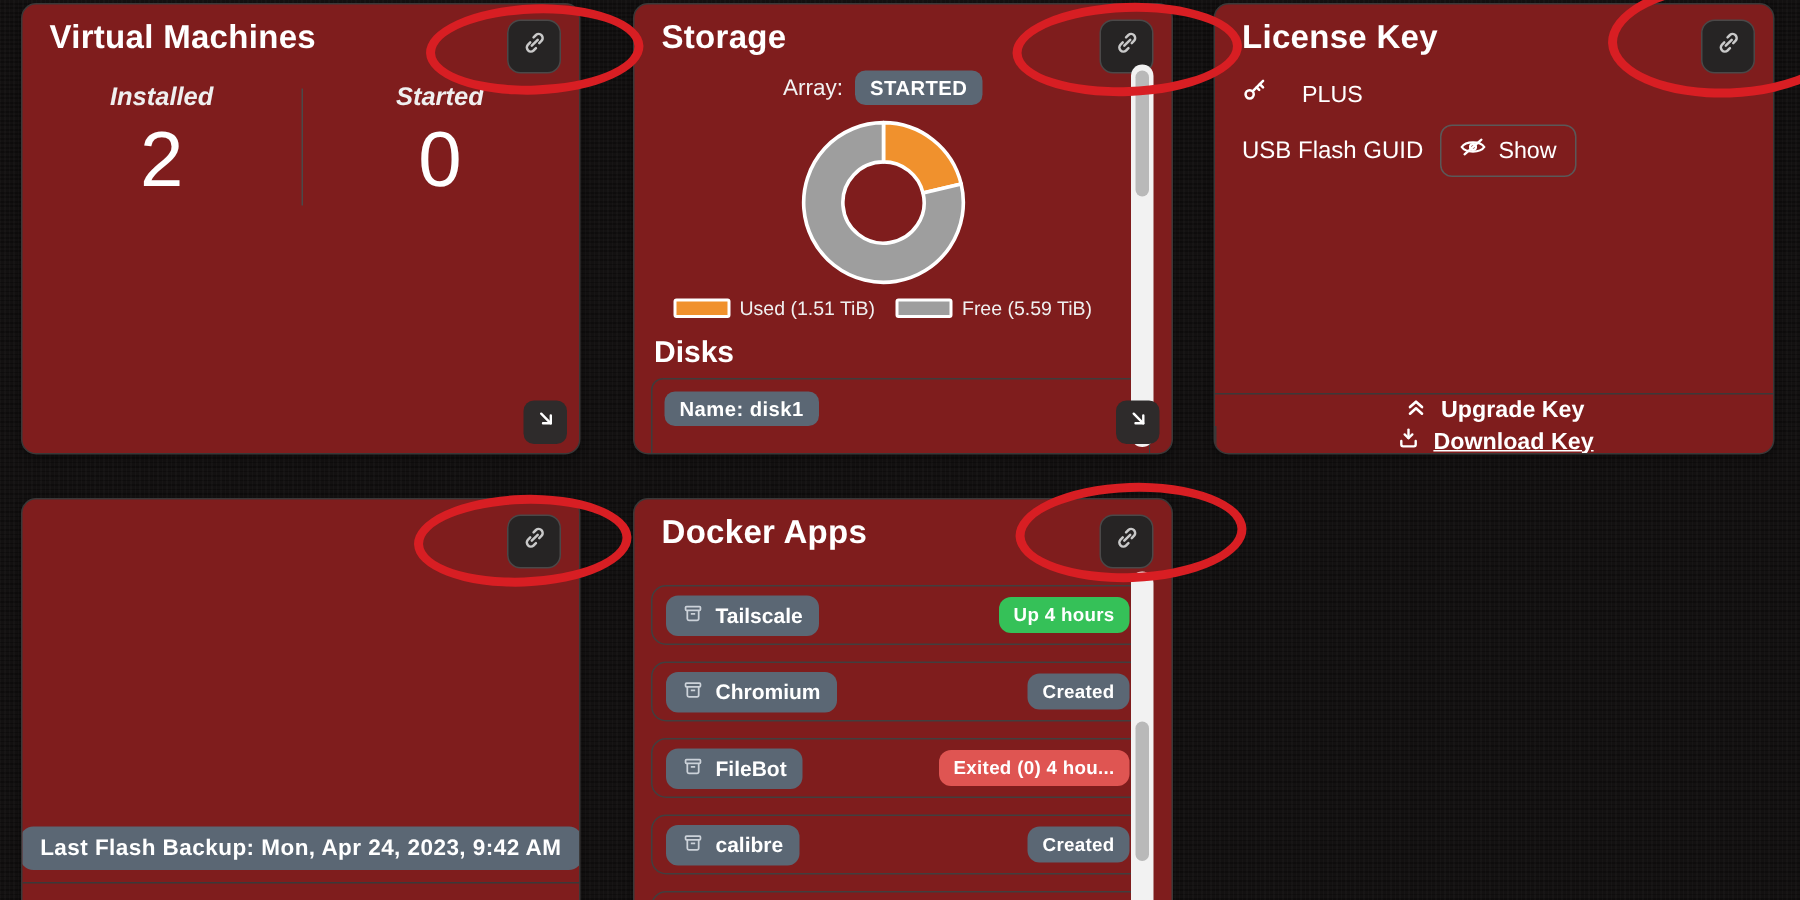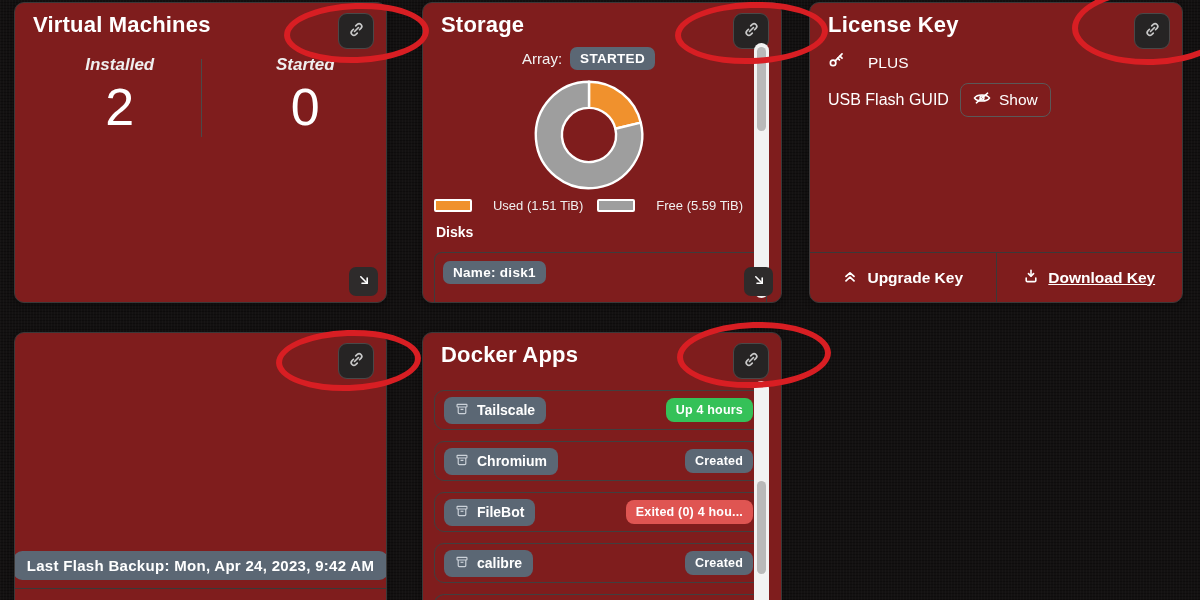--- a/index.html
+++ b/index.html
@@ -44,42 +44,42 @@
   .expand-btn {
     position:absolute; right:8px; bottom:6px;
     width:29px; height:29px; border-radius:7px;
     background:#2e2b2b;
     display:flex; align-items:center; justify-content:center;
     cursor:pointer; z-index:5;
   }
   .expand-btn svg { width:16px; height:16px; }
 
   
-  .vm-cols { position:absolute; left:12px; top:52px; width:100%; display:flex; }
+  .vm-cols { position:absolute; left:0; top:52px; width:100%; display:flex; }
   .vm-col { flex:1; text-align:center; }
   .vm-label { font-style:italic; font-weight:600; font-size:17px; color:#efefef; }
   .vm-value { margin-top:6px; font-size:52px; font-weight:500; line-height:1; color:#fff; }
   .vm-divider { position:absolute; left:50%; top:56px; width:1.5px; height:78px; background:#4b4949; }
 
   
   .array-row { position:absolute; top:44px; left:0; width:331px;
     display:flex; align-items:center; justify-content:center; gap:8px; }
   .array-label { font-size:15px; color:#f2f2f2; }
   .badge-slate {
     background:#5b6774; color:#fff; font-weight:700;
     border-radius:7px; padding:4px 10px; font-size:13.5px; letter-spacing:.3px;
   }
   .donut-wrap { position:absolute; top:72px; left:0; width:331px; display:flex; justify-content:center; }
   .donut-wrap svg { width:120px; height:120px; }
   .legend-row { position:absolute; top:195px; left:0; width:331px;
     display:flex; justify-content:center; align-items:center; gap:14px; }
-  .legend-item { display:flex; align-items:center; gap:21px; }
+  .legend-item { display:flex; align-items:center; gap:6px; }
   .legend-swatch { width:38px; height:13px; border:2px solid #fff; border-radius:2px; }
   .legend-label { font-size:13px; color:#f0f0f0; }
-  .disks-heading { position:absolute; left:13px; top:221px; font-size:14px; font-weight:700; }
+  .disks-heading { position:absolute; left:13px; top:221px; font-size:20px; font-weight:700; }
   .disk-panel {
     position:absolute; left:11px; right:14px; top:249px; height:60px;
     border:1px solid #3e3c3c; border-radius:8px 8px 0 0; border-bottom:none;
   }
   .disk-badge { display:inline-block; margin:8px 0 0 8px; }
 
   .v-scrollbar {
     position:absolute; width:15px; background:#f2f2f2; border-radius:8px; z-index:4;
   }
   .v-scroll-thumb {
@@ -96,22 +96,22 @@
   .tier-text { font-size:15.5px; color:#fff; }
   .guid-row { position:absolute; left:18px; top:80px; display:flex; align-items:center; gap:11px; }
   .guid-label { font-size:16px; color:#fff; }
   .show-btn {
     display:flex; align-items:center; gap:8px;
     border:1.5px solid #5a5858; border-radius:8px; padding:5px 12px;
     background:transparent; color:#fff; font-size:15.5px; cursor:pointer;
   }
   .show-btn svg { width:18px; height:18px; }
   .card-footer {
-    position:absolute; left:0; right:0; bottom:0; height:50px;
-    border-top:1px solid #3b3939; display:flex;
+    position:absolute; left:0; right:0; bottom:0; height:40px;
+    border-top:1px solid #3b3939; display:flex;flex-direction:column;
   }
   .footer-btn {
     flex:1; display:flex; align-items:center; justify-content:center; gap:9px;
     font-size:15.5px; font-weight:600; color:#fff; cursor:pointer;
   }
   .footer-btn + .footer-btn { border-left:1px solid #3b3939;text-decoration:underline; }
   .footer-btn svg { width:16px; height:16px; }
 
   
   .flash-desc {

